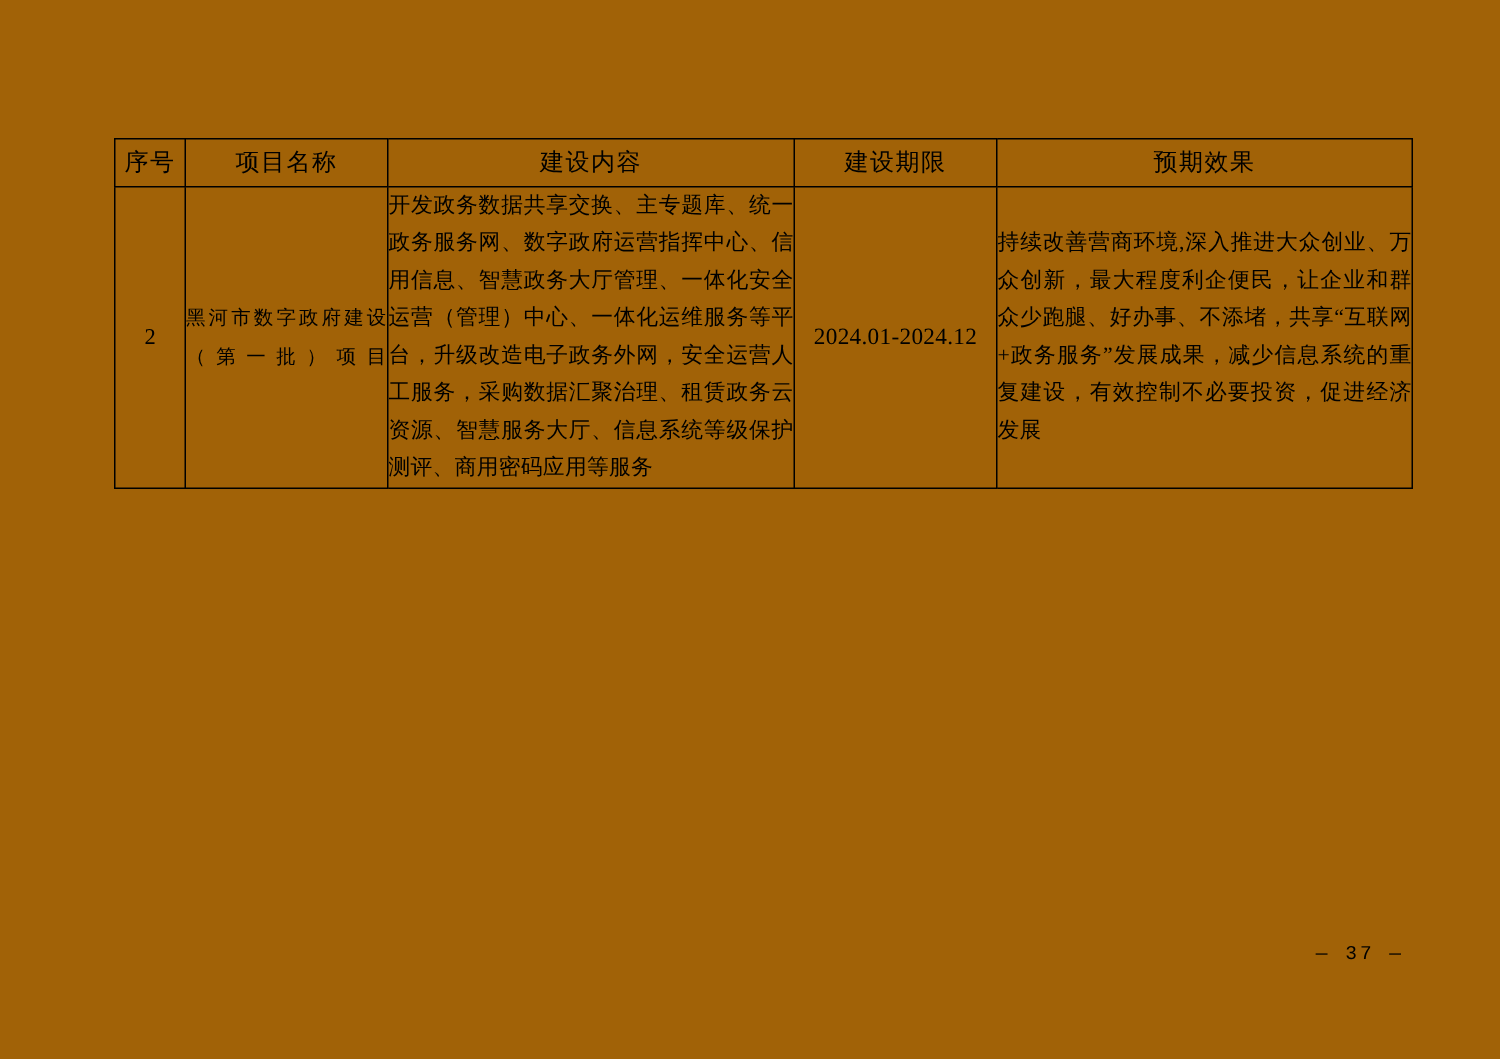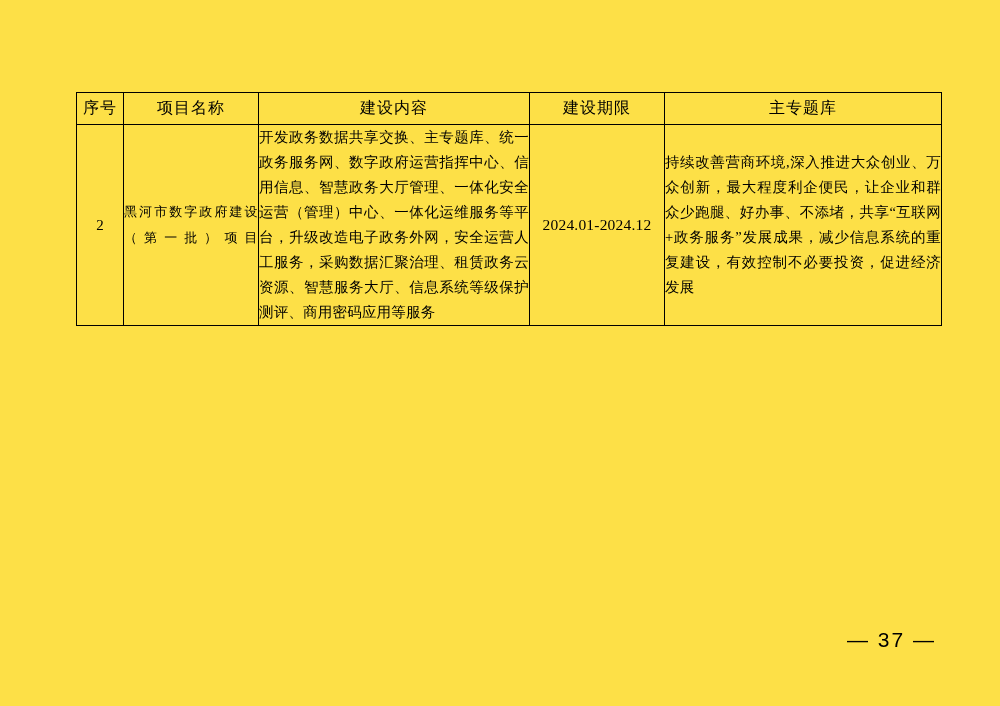--- a/index.html
+++ b/index.html
@@ -14,21 +14,21 @@
     font-family: "Liberation Serif", "DejaVu Serif", serif;
     color: #000000;
     overflow: hidden;
   }
   .page {
     position: absolute;
     left: 0;
     top: 0;
     width: 1000px;
     height: 706px;
-    background: #fde047;
+    background: #a16207;
   }
   .doc-table {
     position: absolute;
     left: 76px;
     top: 92px;
     width: 860px;
     border-collapse: collapse;
     table-layout: fixed;
   }
   .doc-table td, .doc-table th {
@@ -86,38 +86,38 @@
     text-align: justify;
     padding: 8px 10px;
     vertical-align: middle;
     letter-spacing: 0.2px;
     margin-top: 44px;
   }
   .page-number {
     position: absolute;
     right: 64px;
     top: 628px;
-    font-size: 21px;
+    font-size: 13px;
     letter-spacing: 2px;
-    font-family: Liberation Sans, sans-serif;
+    font-family: Liberation Mono, monospace;
   }
 </style>
 </head>
 <body>
 
 <div class="page">
 
   <table class="doc-table">
     <thead>
       <tr>
         <th class="col-no">序号</th>
         <th class="col-name">项目名称</th>
         <th class="col-cont">建设内容</th>
         <th class="col-term">建设期限</th>
-        <th class="col-eff">主专题库</th>
+        <th class="col-eff">预期效果</th>
       </tr>
     </thead>
     <tbody>
       <tr>
         <td class="cell-no">2</td>
         <td class="cell-name">黑河市数字政府建设（第一批）项目</td>
         <td class="cell-content">开发政务数据共享交换、主专题库、统一政务服务网、数字政府运营指挥中心、信用信息、智慧政务大厅管理、一体化安全运营（管理）中心、一体化运维服务等平台，升级改造电子政务外网，安全运营人工服务，采购数据汇聚治理、租赁政务云资源、智慧服务大厅、信息系统等级保护测评、商用密码应用等服务</td>
         <td class="cell-term">2024.01-2024.12</td>
         <td class="cell-effect">持续改善营商环境,深入推进大众创业、万众创新，最大程度利企便民，让企业和群众少跑腿、好办事、不添堵，共享“互联网+政务服务”发展成果，减少信息系统的重复建设，有效控制不必要投资，促进经济发展</td>
       </tr>

